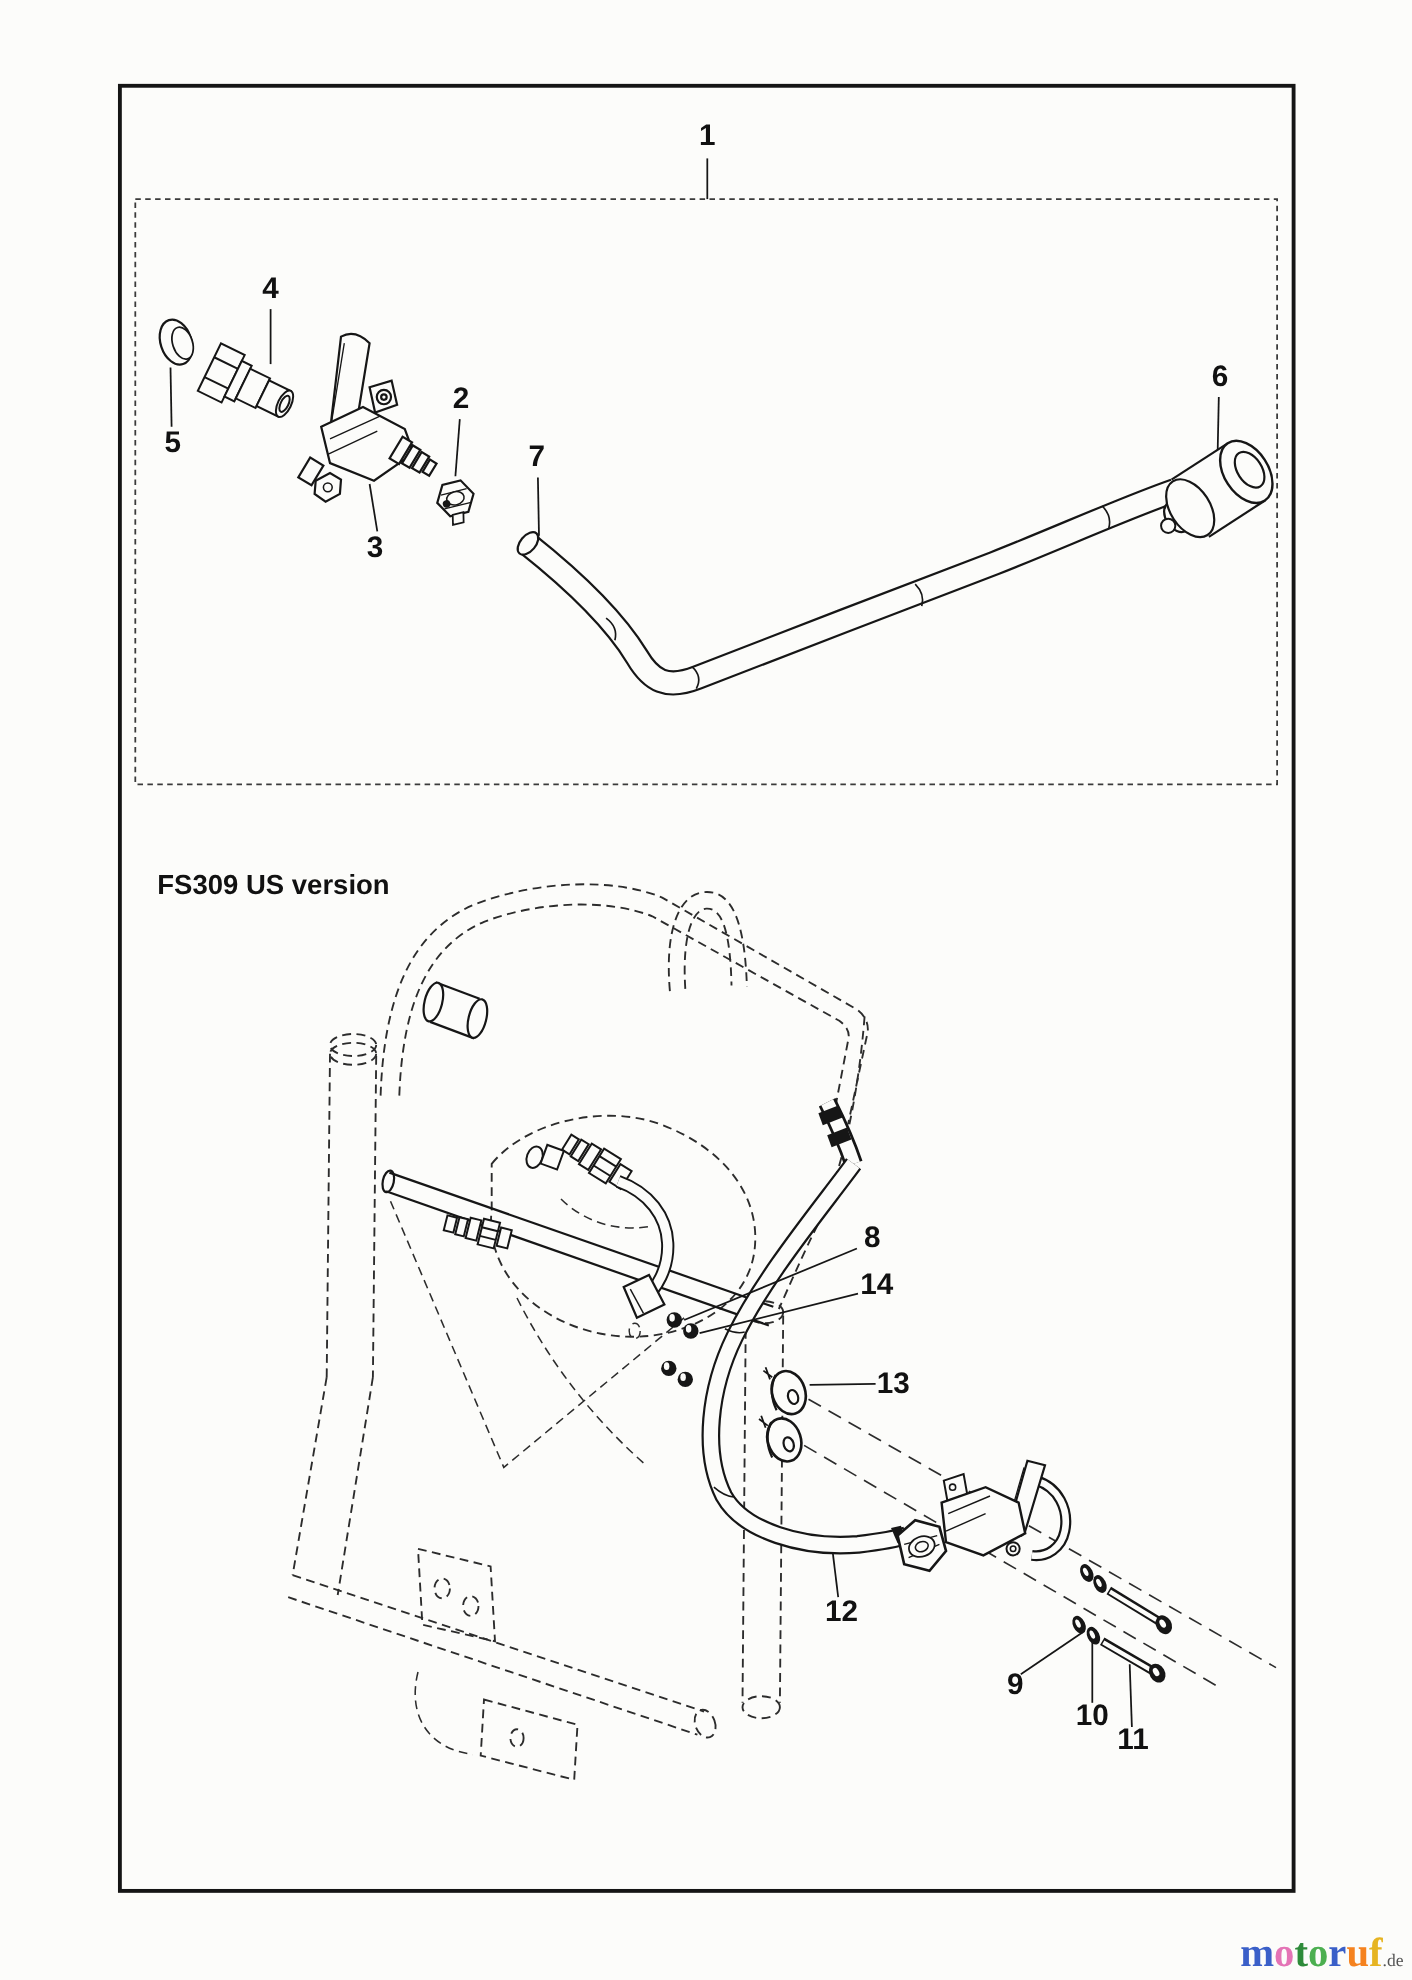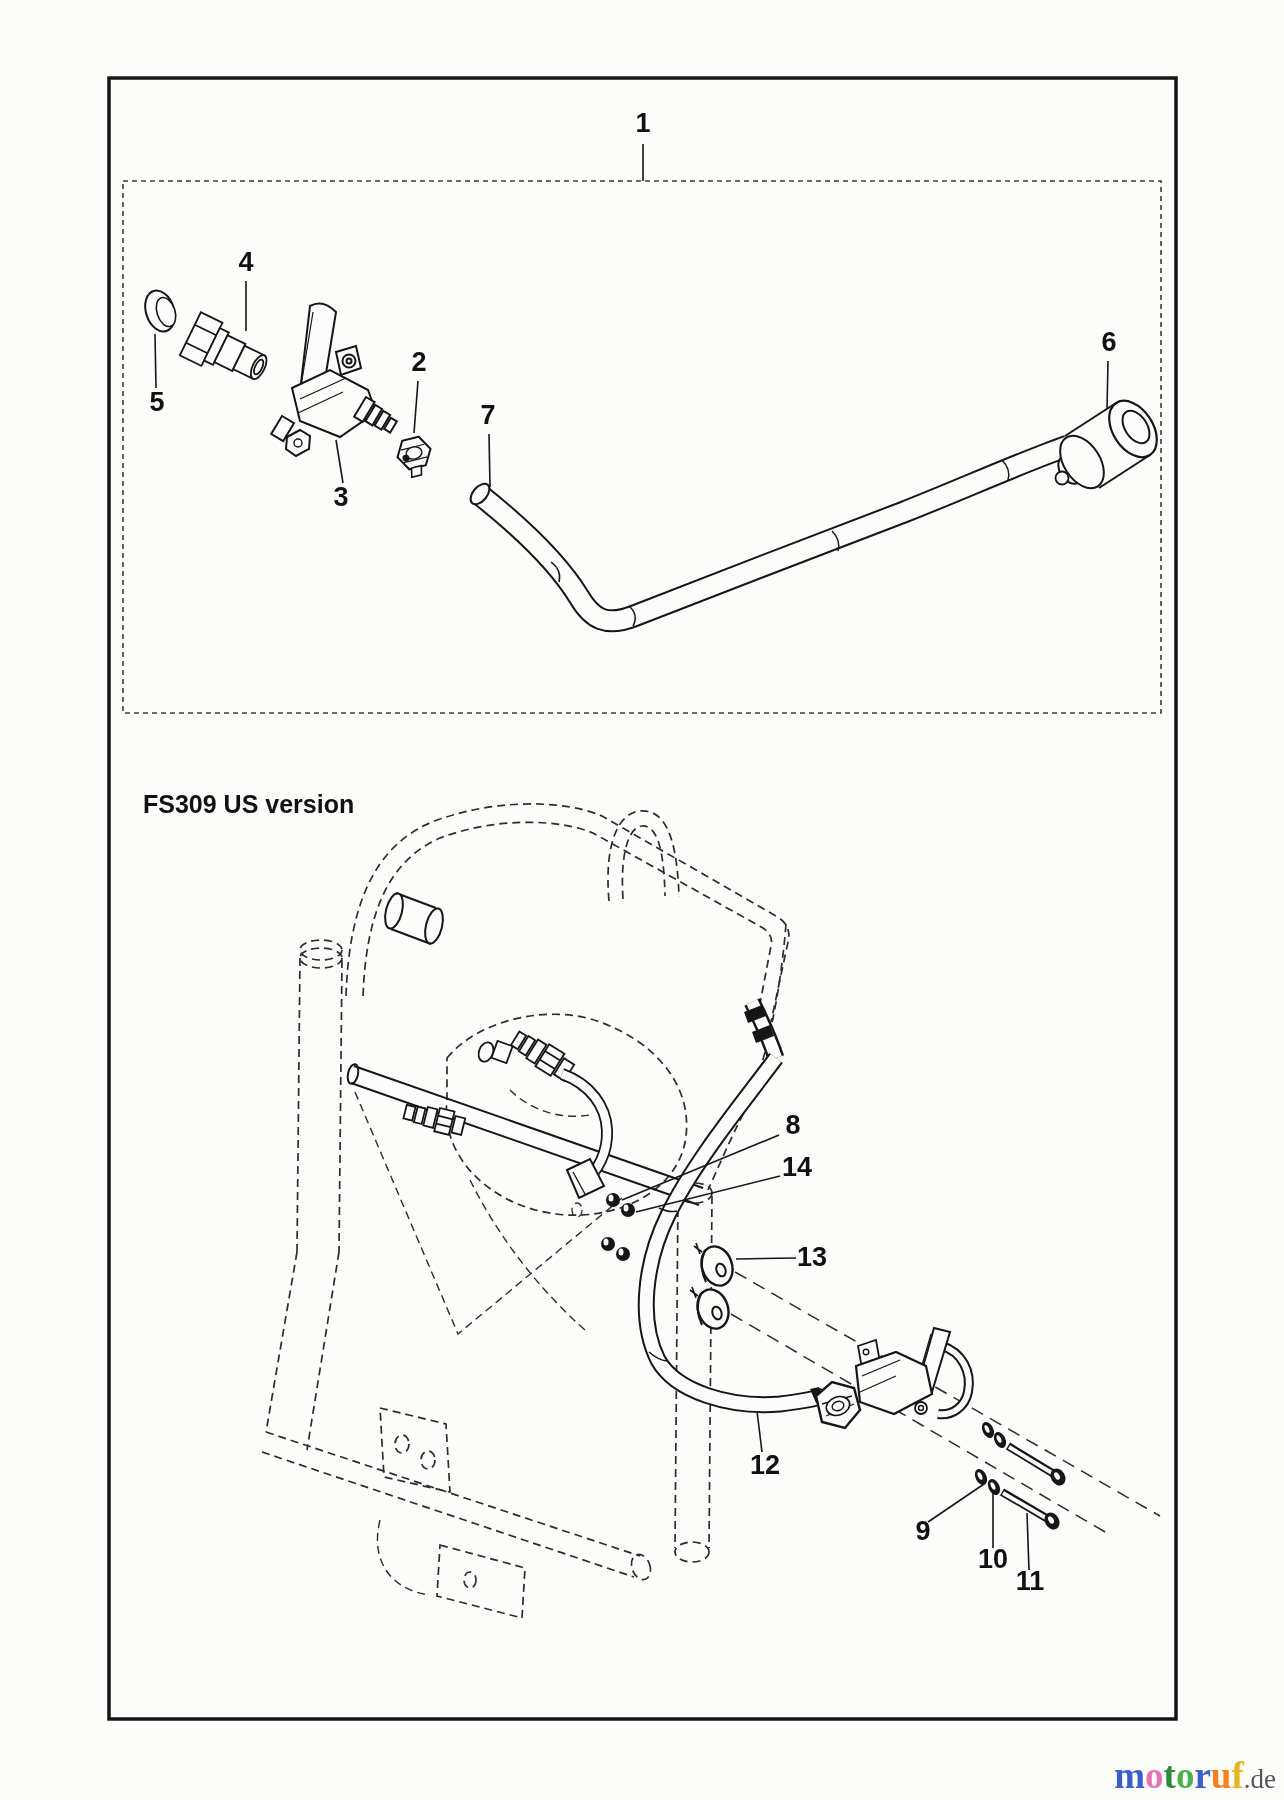--- a/index.html
+++ b/index.html
@@ -27,21 +27,21 @@
   #logo{
     position:absolute;
     right:8px;
     bottom:6px;
     font-family:"Liberation Serif", serif;
     white-space:nowrap;
     line-height:1;
     user-select:none;
   }
   #logo .ltr{font-size:37px;font-weight:bold;}
-  #logo .suffix{font-size:27px;font-weight:normal;}
+  #logo .suffix{font-size:16px;font-weight:normal;}
 </style>
 </head>
 <body>
 
 <div class="page">
 <svg width="1284" height="1800" viewBox="0 0 1284 1800">
 
   <rect x="109" y="78" width="1067" height="1641" fill="none" stroke="#151515" stroke-width="3.5"></rect>
 
   <rect x="123" y="181" width="1038" height="532" fill="none" stroke="#3a3a3a" stroke-width="1.6" stroke-dasharray="5 4"></rect>

